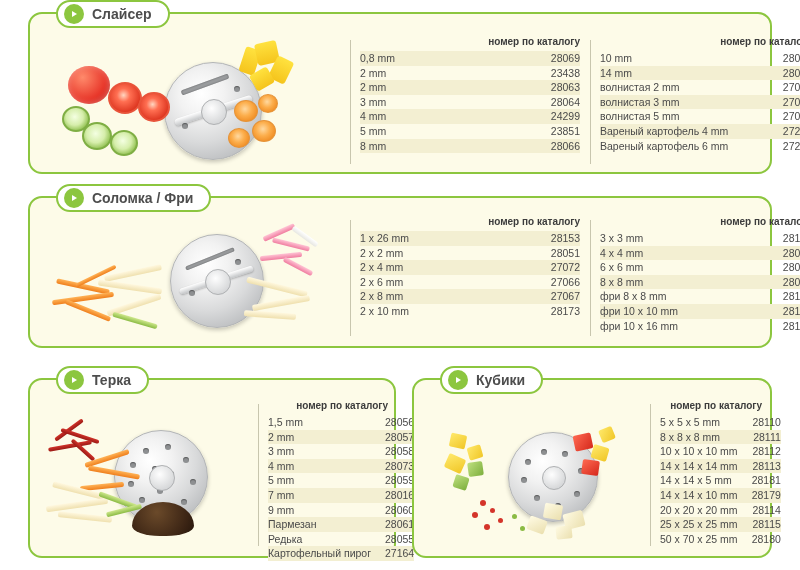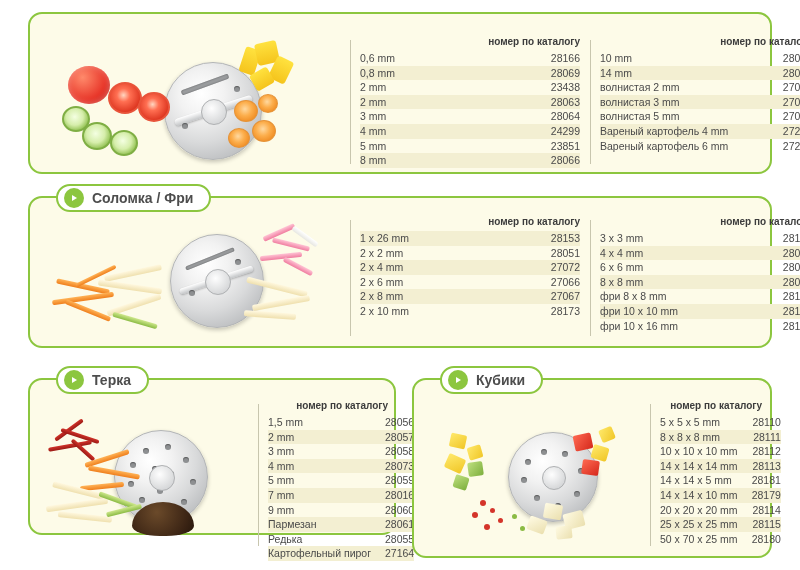--- a/index.html
+++ b/index.html
@@ -204,20 +204,28 @@
     background: #c8c6ae;
   }
 </style>
 </head>
 <body>
 
 <div class="page">
 
   <div class="panel" style="left:28px; top:12px; width:744px; height:162px;">
 
+    <div class="panel-head">
+      <span class="play-badge">
+        <svg width="10" height="10" viewBox="0 0 10 10">
+            <polygon points="3,2 8,5 3,8" fill="#ffffff"></polygon>
+          </svg>
+      </span>
+      <span class="panel-title">Слайсер</span>
+    </div>
 
     <div class="imgzone" style="left:16px; top:22px; width:300px; height:132px;">
       <div class="disc" style="left:118px; top:26px; width:96px; height:96px;">
         <div class="slit" style="left:16%; top:20%; width:52%; height:5px; transform:rotate(-20deg);"></div>
         <div class="blade-edge"></div>
         <div class="hole" style="left:18%; top:62%;"></div>
         <div class="hole" style="left:72%; top:24%;"></div>
       </div>
       <div class="veg tomato" style="left:22px; top:30px; width:42px; height:38px;"></div>
       <div class="veg tomato-slice" style="left:62px; top:46px; width:34px; height:32px;"></div>
@@ -234,24 +242,20 @@
       <div class="veg pepper-strip" style="left:226px; top:22px; width:18px; height:24px; transform:rotate(26deg);"></div>
       <div class="veg pepper-strip" style="left:206px; top:34px; width:20px; height:18px; transform:rotate(-30deg);"></div>
     </div>
 
     <div class="vrule" style="left:320px; top:26px; height:124px;"></div>
 
     <div class="tbl" style="left:330px; top:22px; width:220px;">
       <div class="hdr">номер по каталогу</div>
       <table class="spec">
         <tbody>
-            <tr>
-              <td class="name">0,6 mm</td>
-              <td class="code">28166</td>
-            </tr>
         <tr class="alt">
               <td class="name">0,8 mm</td>
               <td class="code">28069</td>
             </tr>
         <tr>
               <td class="name">2 mm</td>
               <td class="code">23438</td>
             </tr>
         <tr class="alt">
               <td class="name">2 mm</td>
@@ -419,21 +423,21 @@
             </tr>
         <tr>
               <td class="name">фри 10 x 16 mm</td>
               <td class="code">28158</td>
             </tr>
       </tbody>
         </table>
     </div>
   </div>
 
-  <div class="panel" style="left:28px; top:378px; width:368px; height:157px;">
+  <div class="panel" style="left:28px; top:378px; width:368px; height:180px;">
 
     <div class="panel-head">
       <span class="play-badge">
         <svg width="10" height="10" viewBox="0 0 10 10">
             <polygon points="3,2 8,5 3,8" fill="#ffffff"></polygon>
           </svg>
       </span>
       <span class="panel-title">Терка</span>
     </div>
 

